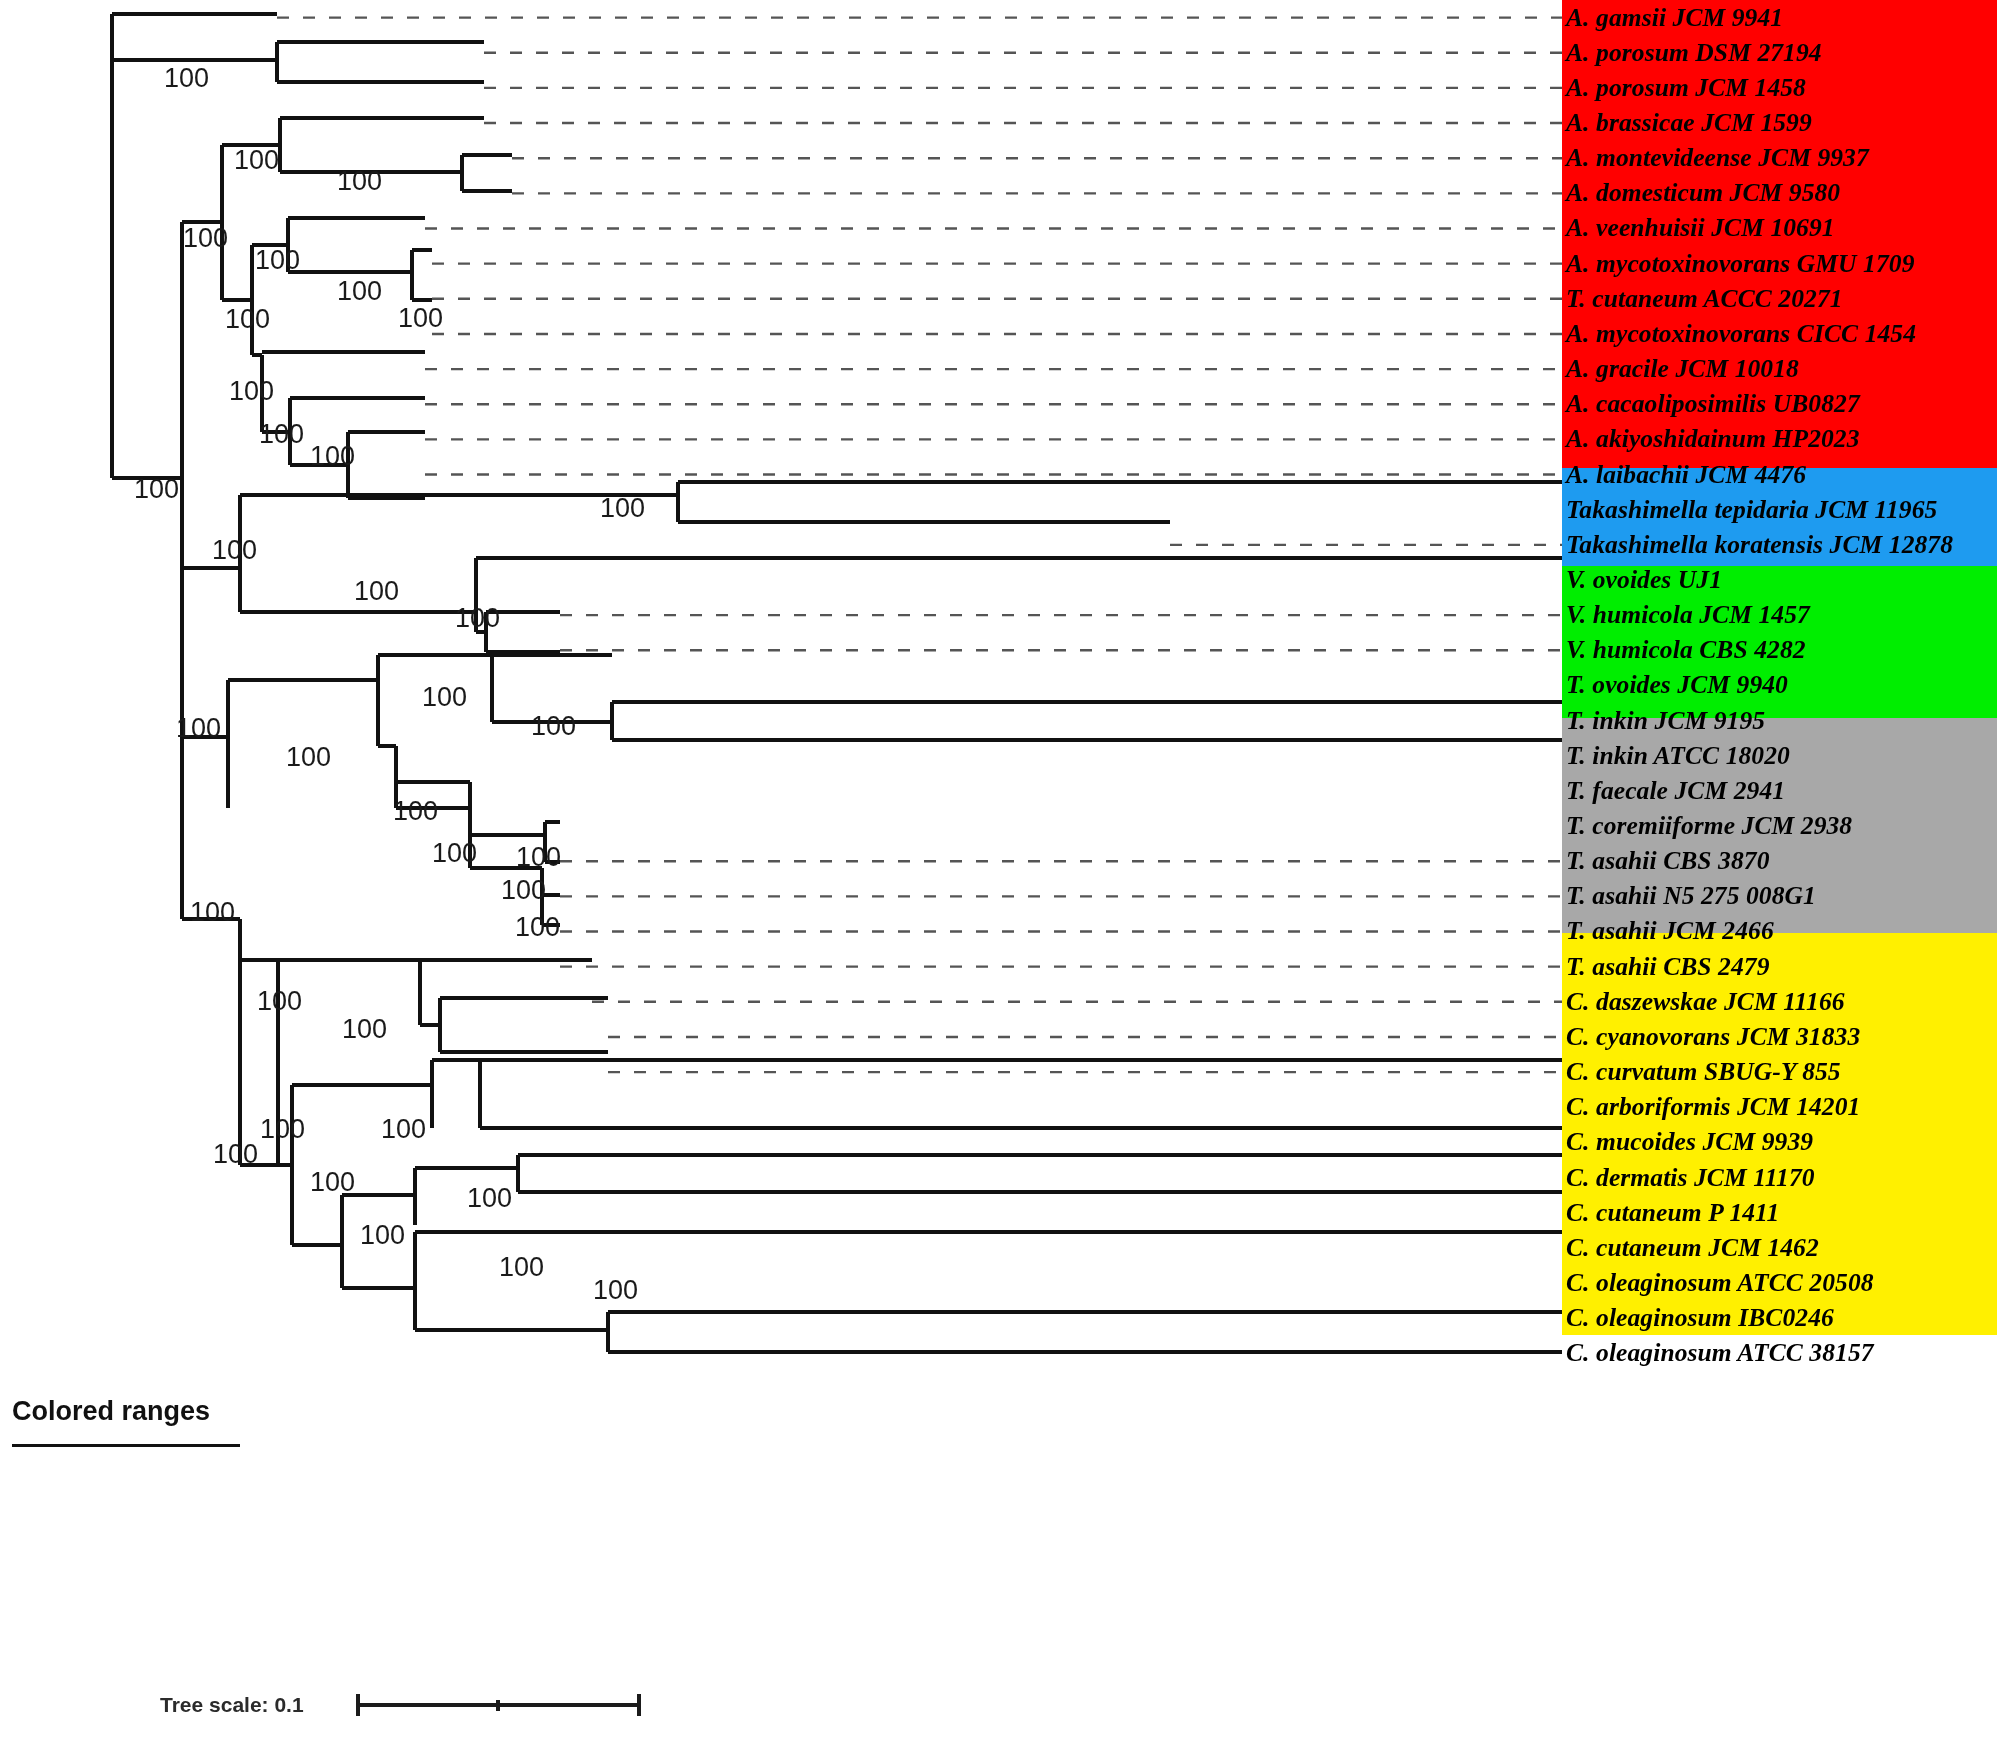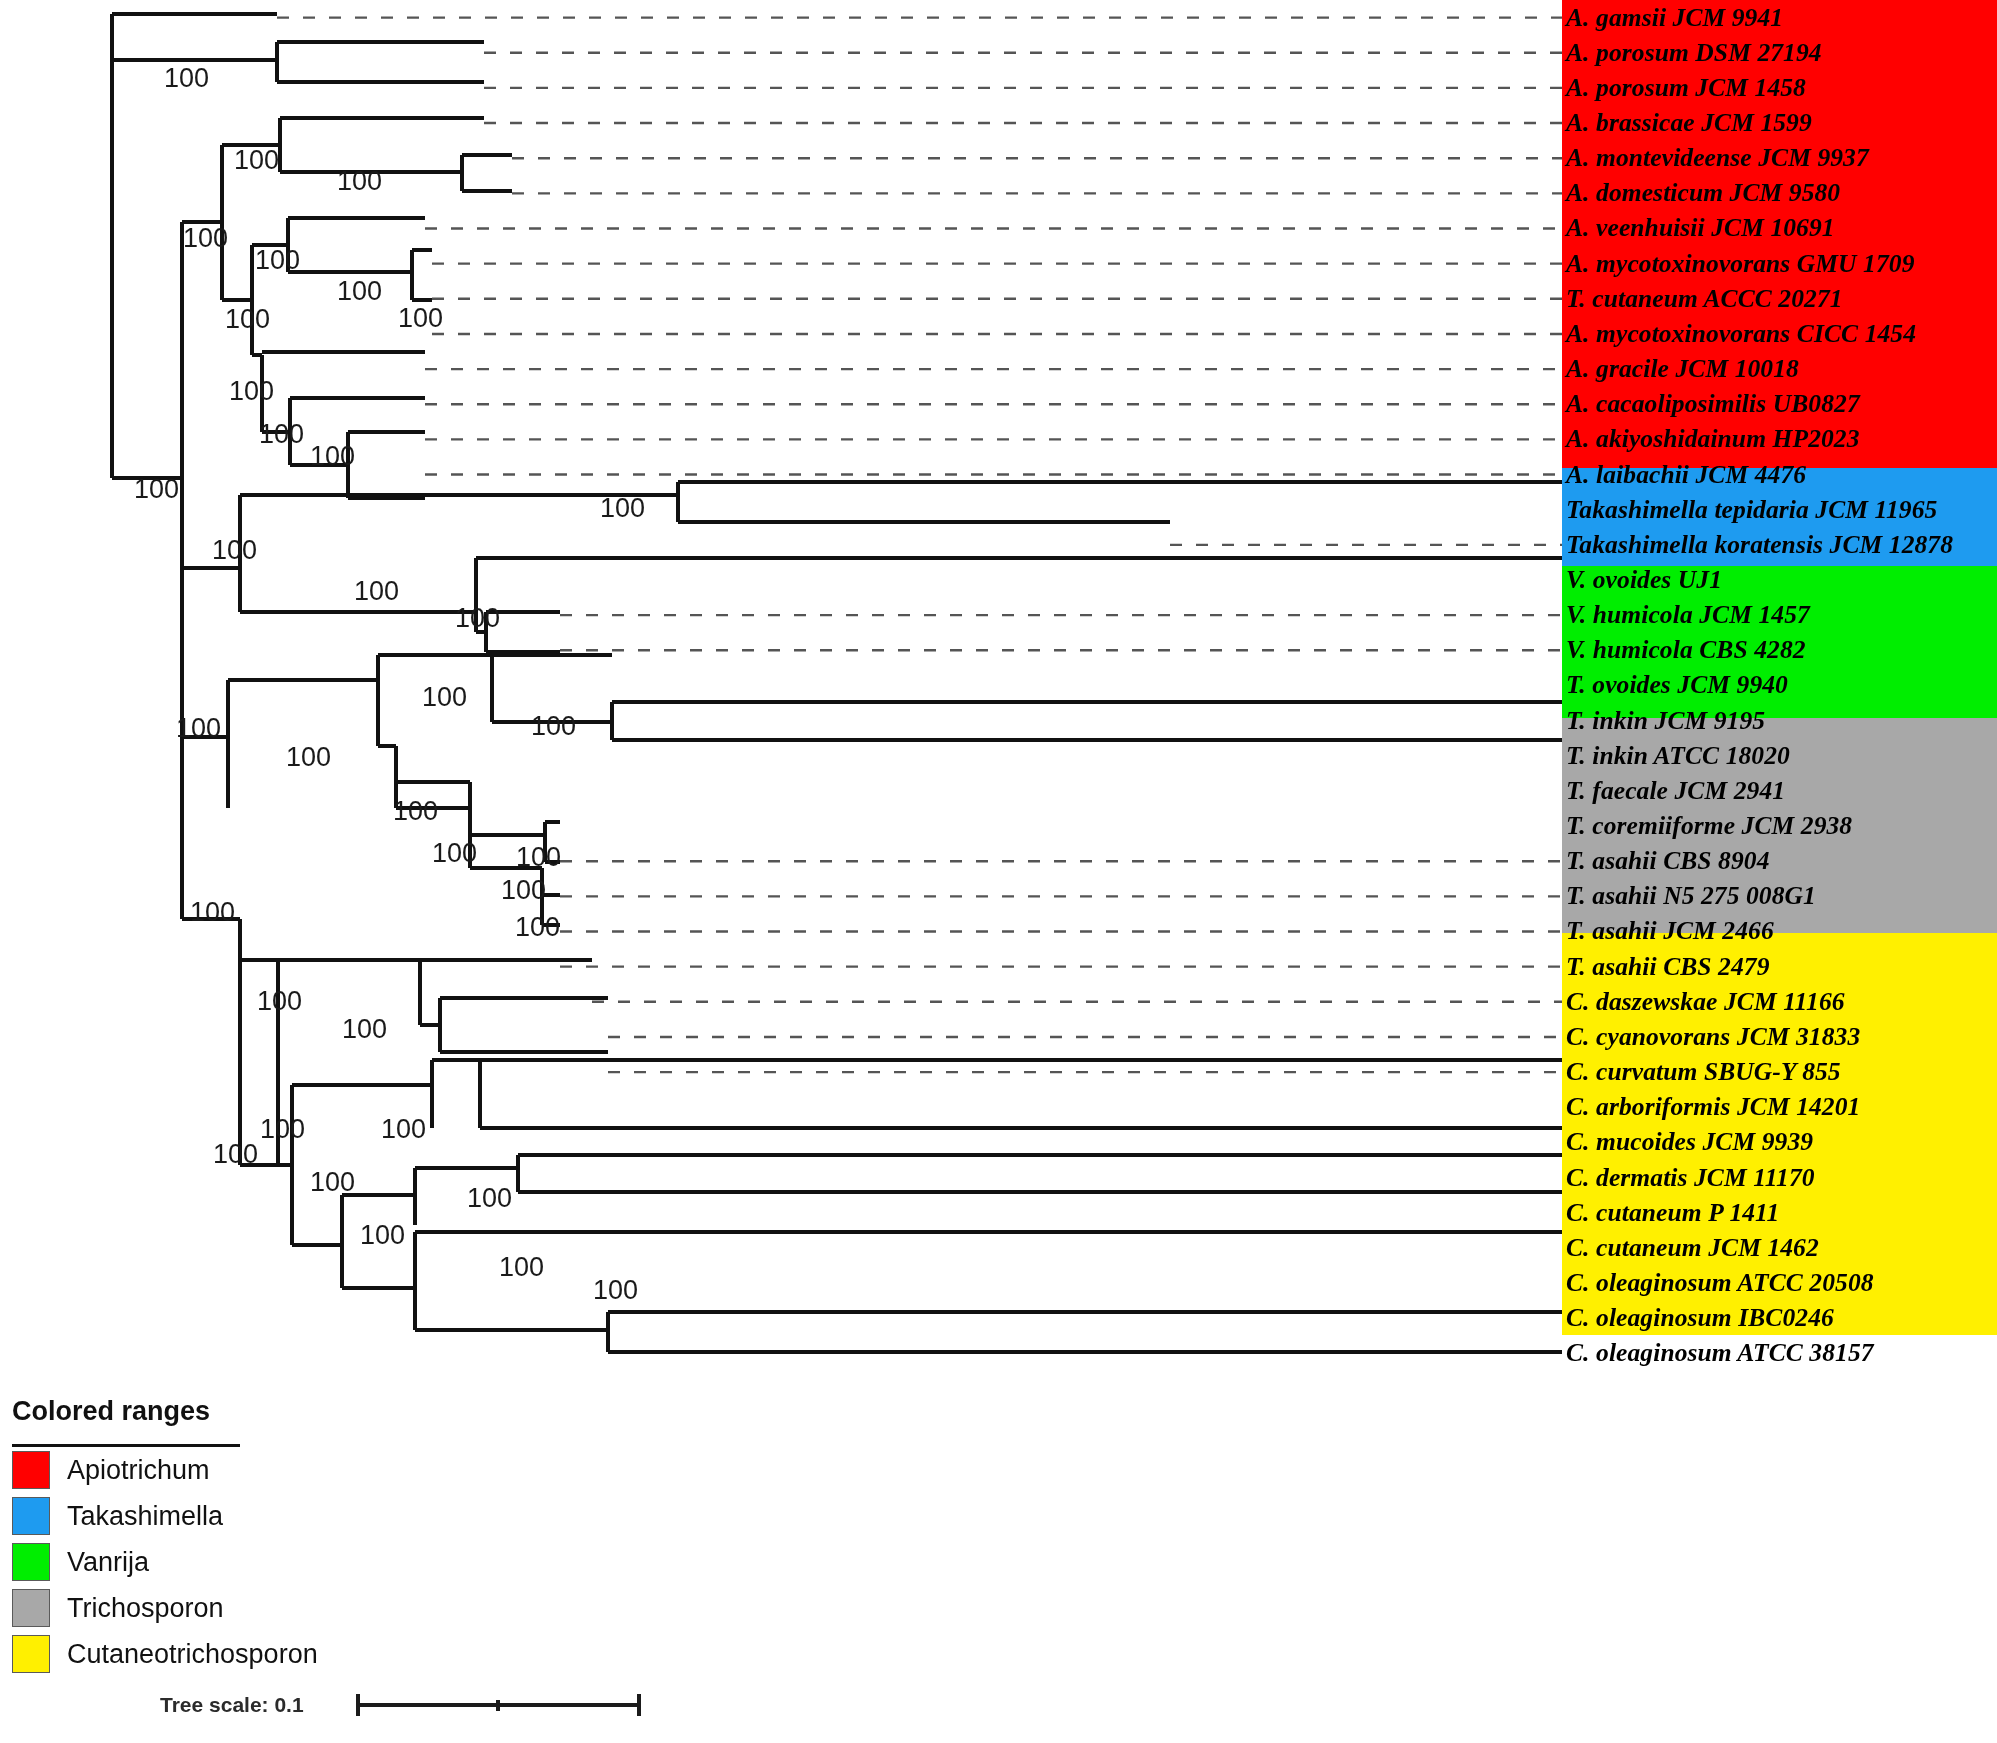--- a/index.html
+++ b/index.html
@@ -216,21 +216,21 @@
     <div class="leaf-label" style="top: 496.675px;">Takashimella tepidaria JCM 11965</div>
     <div class="leaf-label" style="top: 531.825px;">Takashimella koratensis JCM 12878</div>
     <div class="leaf-label" style="top: 566.975px;">V. ovoides UJ1</div>
     <div class="leaf-label" style="top: 602.125px;">V. humicola JCM 1457</div>
     <div class="leaf-label" style="top: 637.275px;">V. humicola CBS 4282</div>
     <div class="leaf-label" style="top: 672.425px;">T. ovoides JCM 9940</div>
     <div class="leaf-label" style="top: 707.575px;">T. inkin JCM 9195</div>
     <div class="leaf-label" style="top: 742.725px;">T. inkin ATCC 18020</div>
     <div class="leaf-label" style="top: 777.875px;">T. faecale JCM 2941</div>
     <div class="leaf-label" style="top: 813.025px;">T. coremiiforme JCM 2938</div>
-    <div class="leaf-label" style="top: 848.175px;">T. asahii CBS 8904</div>
+    <div class="leaf-label" style="top: 848.175px;">T. asahii CBS 3870</div>
     <div class="leaf-label" style="top: 883.325px;">T. asahii N5 275 008G1</div>
     <div class="leaf-label" style="top: 918.475px;">T. asahii JCM 2466</div>
     <div class="leaf-label" style="top: 953.625px;">T. asahii CBS 2479</div>
     <div class="leaf-label" style="top: 988.775px;">C. daszewskae JCM 11166</div>
     <div class="leaf-label" style="top: 1023.92px;">C. cyanovorans JCM 31833</div>
     <div class="leaf-label" style="top: 1059.08px;">C. curvatum SBUG-Y 855</div>
     <div class="leaf-label" style="top: 1094.22px;">C. arboriformis JCM 14201</div>
     <div class="leaf-label" style="top: 1129.38px;">C. mucoides JCM 9939</div>
     <div class="leaf-label" style="top: 1164.53px;">C. dermatis JCM 11170</div>
     <div class="leaf-label" style="top: 1199.67px;">C. cutaneum P 1411</div>
@@ -275,42 +275,20 @@
     <div class="support" style="left: 310px; top: 1169px;">100</div>
     <div class="support" style="left: 360px; top: 1222px;">100</div>
     <div class="support" style="left: 467px; top: 1185px;">100</div>
     <div class="support" style="left: 499px; top: 1254px;">100</div>
     <div class="support" style="left: 593px; top: 1277px;">100</div>
   </div>
 
 <div id="legend">
   <div id="legend-title">Colored ranges</div>
   <div id="legend-rule"></div>
-  <div id="legend-rows">
-      <div class="legend-row">
-        <div class="legend-swatch" style="background: rgb(255, 0, 0);"></div>
-        <div class="legend-label">Apiotrichum</div>
-      </div>
-      <div class="legend-row">
-        <div class="legend-swatch" style="background: rgb(30, 155, 240);"></div>
-        <div class="legend-label">Takashimella</div>
-      </div>
-      <div class="legend-row">
-        <div class="legend-swatch" style="background: rgb(0, 238, 0);"></div>
-        <div class="legend-label">Vanrija</div>
-      </div>
-      <div class="legend-row">
-        <div class="legend-swatch" style="background: rgb(168, 168, 168);"></div>
-        <div class="legend-label">Trichosporon</div>
-      </div>
-      <div class="legend-row">
-        <div class="legend-swatch" style="background: rgb(255, 240, 0);"></div>
-        <div class="legend-label">Cutaneotrichosporon</div>
-      </div>
-    </div>
 </div>
 
 <div id="scalebar">
   <div id="scale-text">Tree scale: 0.1</div>
   <div id="scale-graphic">
     <div id="scale-line"></div>
     <div class="scale-tick" id="scale-tick-left"></div>
     <div class="scale-tick" id="scale-tick-mid"></div>
     <div class="scale-tick" id="scale-tick-right"></div>
   </div>

